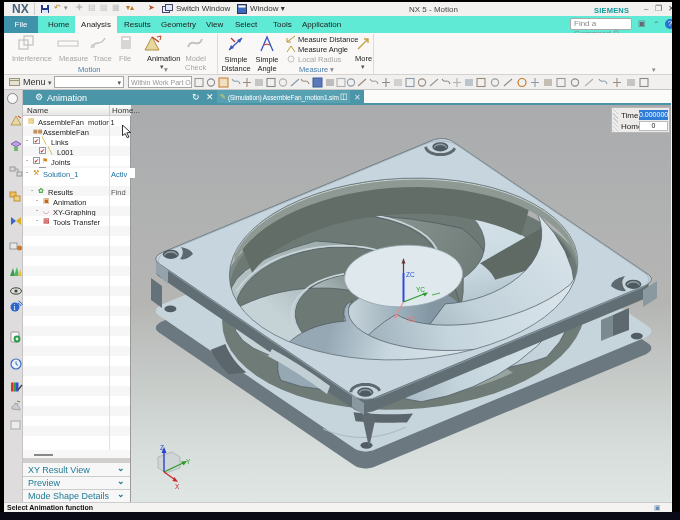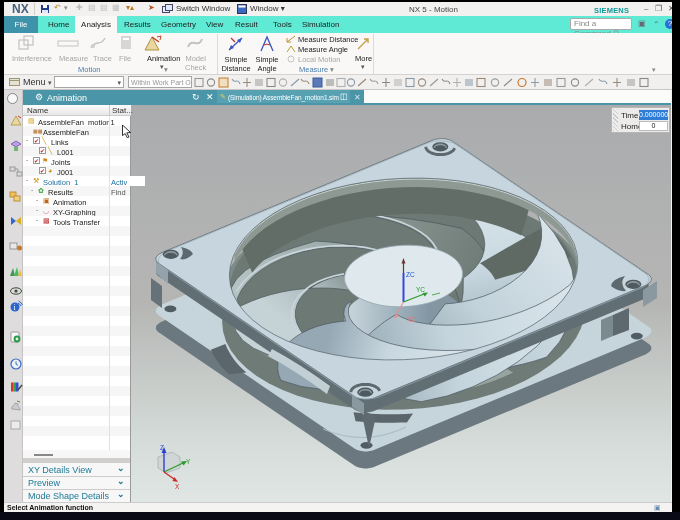--- a/index.html
+++ b/index.html
@@ -39,23 +39,23 @@
  <span class="abs" style="left:664px;top:2px;color:#555">✕</span>
 </div>
 
 <div class="abs" style="left:4px;top:16px;width:676px;height:28px;background:#5eead4;font-size:8px;color:#222">
  <div class="abs" style="left:0;top:0;width:34px;height:17px;background:#3e93aa;color:#fff;text-align:center;line-height:17px">File</div>
  <span class="abs" style="left:44px;top:4px">Home</span>
  <div class="abs" style="left:71px;top:0;width:42px;height:17px;background:#f9f8f7;text-align:center;line-height:17px">Analysis</div>
  <span class="abs" style="left:120px;top:4px">Results</span>
  <span class="abs" style="left:157px;top:4px">Geometry</span>
  <span class="abs" style="left:202px;top:4px">View</span>
- <span class="abs" style="left:231px;top:4px">Result</span>
+ <span class="abs" style="left:231px;top:4px">Select</span>
  <span class="abs" style="left:269px;top:4px">Tools</span>
- <span class="abs" style="left:298px;top:4px">Simulation</span>
+ <span class="abs" style="left:298px;top:4px">Application</span>
  <div class="abs" style="left:566px;top:2px;width:62px;height:12px;background:#fff;border:1px solid #aaa;border-radius:2px;color:#888;font-size:8px;padding-left:3px;line-height:10px">Find a Command ⚲</div>
  <span class="abs" style="left:634px;top:3px;color:#667">▣</span>
  <span class="abs" style="left:649px;top:4px;color:#667">⌃</span>
  <span class="abs" style="left:661px;top:3px;color:#fff;background:#2a6fd2;border-radius:50%;width:10px;height:10px;text-align:center;line-height:10px;font-size:8px">?</span>
 </div>
 
 <div class="abs" style="left:4px;top:33px;width:676px;height:42px;background:#f9f8f7;border-bottom:1px solid #d5d3d2;font-size:7.5px;color:#a8a6a4">
  <svg class="abs" style="left:14px;top:2px" width="18" height="16" viewBox="0 0 18 16">
       <rect x="1" y="5" width="9" height="9" fill="none" stroke="#c4c2c0" stroke-width="1.2"></rect>
       <rect x="6" y="1" width="9" height="9" fill="none" stroke="#c4c2c0" stroke-width="1.2"></rect>
@@ -105,21 +105,21 @@
       <path d="M1 7 L9 1 M1 3 l0 4 l4 0" stroke="#b89030" fill="none"></path>
     </svg>
  <span class="abs" style="left:294px;top:2px;color:#222">Measure Distance</span>
  <svg class="abs" style="left:282px;top:12px" width="10" height="8" viewBox="0 0 10 8">
       <path d="M1 7 L5 1 L9 7" stroke="#b8a030" fill="none"></path>
     </svg>
  <span class="abs" style="left:294px;top:12px;color:#222">Measure Angle</span>
  <svg class="abs" style="left:282px;top:22px" width="10" height="8" viewBox="0 0 10 8">
       <circle cx="5" cy="4" r="3" stroke="#c4c2c0" fill="none"></circle>
     </svg>
- <span class="abs" style="left:294px;top:22px">Local Motion</span>
+ <span class="abs" style="left:294px;top:22px">Local Radius</span>
  <svg class="abs" style="left:352px;top:4px" width="14" height="14" viewBox="0 0 14 14">
       <path d="M2 12 L12 2 M8 2 h4 v4" stroke="#c8a040" fill="none" stroke-width="1.4"></path>
     </svg>
  <span class="abs" style="left:351px;top:21px;color:#222">More</span>
  <span class="abs" style="left:357px;top:30px;color:#555;font-size:7px">▾</span>
  <span class="abs" style="left:295px;top:32px;color:#4a7dab">Measure</span>
  <span class="abs" style="left:326px;top:32px;color:#888">▾</span>
  <span class="abs" style="left:369px;top:1px;width:1px;height:40px;background:#dddbd9"></span>
  <span class="abs" style="left:648px;top:33px;color:#888;font-size:7px">▾</span>
 </div>
@@ -390,21 +390,21 @@
 <div class="abs" style="left:611px;top:107px;width:59px;height:26px;background:#ecebea;border:1px solid #b8b6b4;font-size:8px;color:#222">
  <div class="abs" style="left:1px;top:1px;width:5px;height:22px;background:repeating-linear-gradient(45deg,#ccc 0 1px,#eee 1px 3px)"></div>
  <span class="abs" style="left:9px;top:3px">Time</span>
  <div class="abs" style="left:27px;top:2px;width:29px;height:10px;background:#2e7cd6;color:#fff;font-size:7px;text-align:right;line-height:10px">0.000000</div>
  <span class="abs" style="left:9px;top:14px">Home</span>
  <div class="abs" style="left:27px;top:13px;width:29px;height:10px;background:#fff;border:1px solid #bbb;text-align:center;font-size:7px;line-height:8px">0</div>
 </div>
 
 <div class="abs" style="left:23px;top:105px;width:108px;height:11px;background:linear-gradient(#fdfdfd,#e8e6e5);border-bottom:1px solid #ccc;font-size:8px;color:#333">
  <span class="abs" style="left:4px;top:1px">Name</span>
-    <span class="abs" style="left:89px;top:1px">Stat...</span>
+    <span class="abs" style="left:89px;top:1px">Home...</span>
  <span class="abs" style="left:86px;top:0;width:1px;height:10px;background:#ccc"></span>
 </div>
 <div class="abs" style="left:23px;top:116px;width:107px;height:334px;background:#fff;font-size:7.5px;color:#222">
 <div class="abs" style="left:0;top:0px;width:107px;height:10px;background:#ffffff">
       <span class="abs" style="left:5px;top:1px;font-size:7px"><span style="color:#d9a520">▧</span></span>
       <span class="abs" style="left:15px;top:1.5px;color:#222">AssembleFan_motion1</span>
     </div>
 <div class="abs" style="left:0;top:10px;width:107px;height:10px;background:#f6f6f6">
       <span class="abs" style="left:10px;top:1px;font-size:7px"><span style="color:#b06820;font-size:5px">▩▩</span></span>
       <span class="abs" style="left:20px;top:1.5px;color:#222">AssembleFan</span>
@@ -424,21 +424,21 @@
       <span class="abs" style="left:3px;top:0px;color:#777;font-size:7px">-</span>
       <span class="abs" style="left:10px;top:1px;width:7px;height:7px;border:1px solid #999;background:#fff;font-size:6px;line-height:6px;color:#c02020;text-align:center">✔</span>
       <span class="abs" style="left:19px;top:1px;font-size:7px"><span style="color:#d08818">⚑</span></span>
       <span class="abs" style="left:28px;top:1.5px;color:#222">Joints</span>
     </div>
 <div class="abs" style="left:0;top:50px;width:107px;height:10px;background:#f6f6f6">
       <span class="abs" style="left:16px;top:1px;width:7px;height:7px;border:1px solid #999;background:#fff;font-size:6px;line-height:6px;color:#c02020;text-align:center">✔</span>
       <span class="abs" style="left:25px;top:1px;font-size:7px"><span style="color:#d08818">◕</span></span>
       <span class="abs" style="left:34px;top:1.5px;color:#222">J001</span>
     </div>
-<div class="abs" style="left:0;top:60px;width:122px;height:10px;background:#ffffff">
+<div class="abs" style="left:0;top:52px;width:112px;height:10px;background:#ffffff">
       <span class="abs" style="left:3px;top:0px;color:#777;font-size:7px">-</span>
       <span class="abs" style="left:10px;top:1px;font-size:7px"><span style="color:#c89018">⚒</span></span>
       <span class="abs" style="left:20px;top:1.5px;color:#1d6f9e">Solution_1</span>
       <span class="abs" style="left:88px;top:1.5px;color:#1d6f9e">Activ</span>
     </div>
 <div class="abs" style="left:0;top:70px;width:107px;height:10px;background:#f6f6f6">
       <span class="abs" style="left:8px;top:0px;color:#777;font-size:7px">-</span>
       <span class="abs" style="left:15px;top:1px;font-size:7px"><span style="color:#38a038">✿</span></span>
       <span class="abs" style="left:25px;top:1.5px;color:#222">Results</span>
       <span class="abs" style="left:88px;top:1.5px;color:#555">Find</span>
@@ -482,21 +482,21 @@
 <div class="abs" style="left:0;top:320px;width:107px;height:10px;background:#ffffff"></div>
 <div class="abs" style="left:86px;top:0;width:1px;height:334px;background:#e0e0e0"></div>
 <svg class="abs" style="left:98px;top:9px" width="11" height="13" viewBox="0 0 11 13">
       <path d="M1.5 0 L9.5 7.5 L5.8 7.8 L8 12 L6.3 12.8 L4.2 8.6 L1.5 10.5 Z" fill="#fff" stroke="#000" stroke-width="0.8"></path>
     </svg>
 </div>
 
 <div class="abs" style="left:23px;top:450px;width:107px;height:52px;background:#f7f7f7;font-size:9px;color:#1d7a96">
  <div class="abs" style="left:11px;top:4px;width:19px;border-top:2px solid #888"></div>
  <div class="abs" style="left:0;top:8px;width:107px;height:5px;background:#d0cfce"></div>
- <div class="abs" style="left:5px;top:15px">XY Details View</div>
+ <div class="abs" style="left:5px;top:15px">XY Result View</div>
     <div class="abs" style="left:94px;top:13px;font-weight:bold">⌄</div>
  <div class="abs" style="left:0;top:26px;width:107px;border-top:1px solid #ccc"></div>
  <div class="abs" style="left:5px;top:28px">Preview</div>
     <div class="abs" style="left:94px;top:26px;font-weight:bold">⌄</div>
  <div class="abs" style="left:0;top:39px;width:107px;border-top:1px solid #ccc"></div>
  <div class="abs" style="left:5px;top:41px">Mode Shape Details</div>
     <div class="abs" style="left:94px;top:39px;font-weight:bold">⌄</div>
 </div>
 
 <div class="abs" style="left:4px;top:502px;width:676px;height:10px;background:#f4f3f2;border-top:1px solid #ccc;font-size:7px;color:#111;font-weight:bold">

